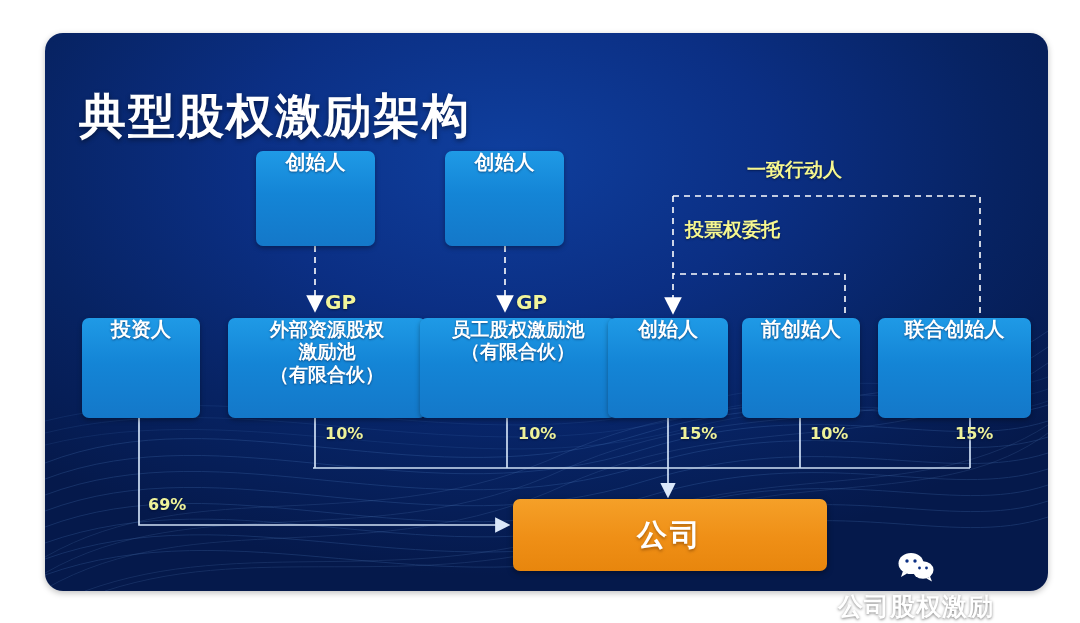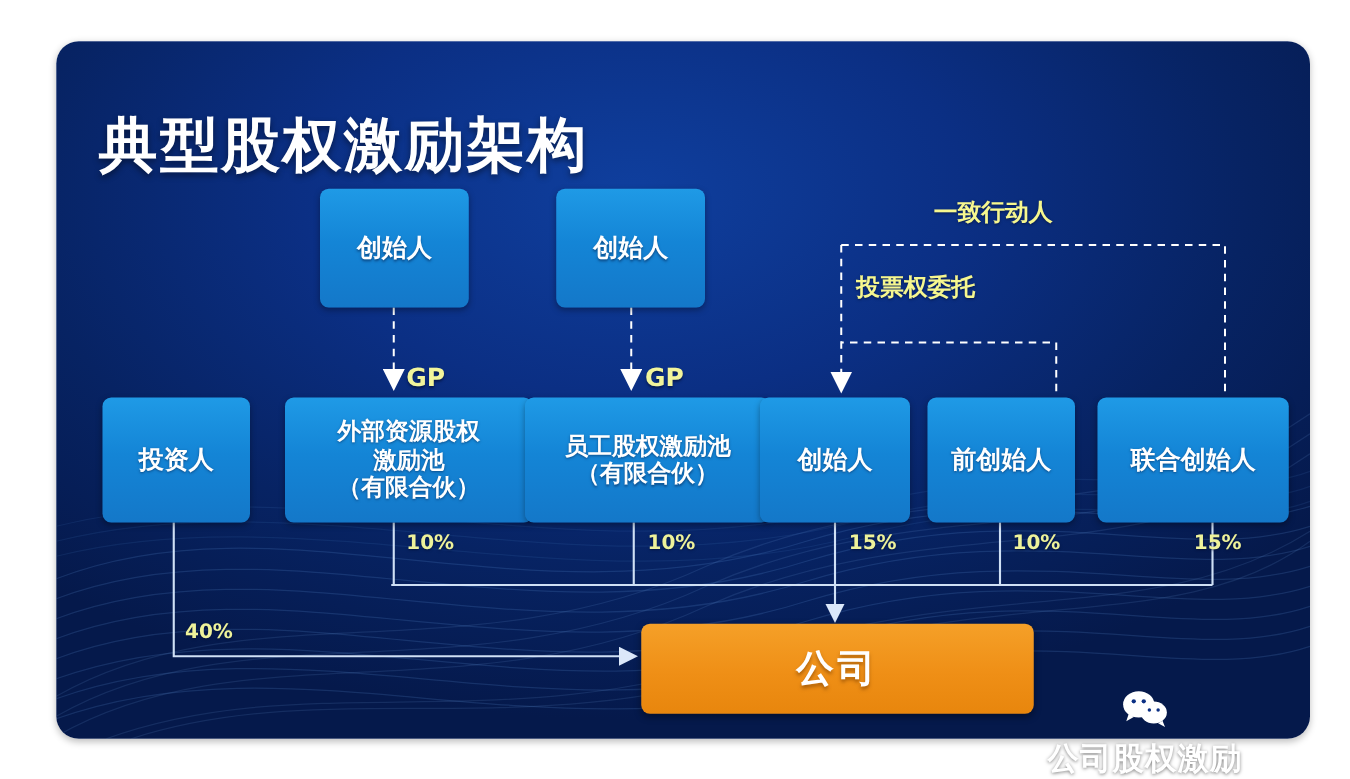--- a/index.html
+++ b/index.html
@@ -26,21 +26,21 @@
     text-shadow:0 2px 5px rgba(0,0,0,.45);
     font-family:"DejaVu Sans","Liberation Sans",sans-serif;
     padding-left:34px;
   }
 
   
   .node{
     position:absolute;border-radius:7px;
     background:linear-gradient(180deg,#1f9ae6 0%,#1485d6 45%,#1478c9 100%);
     box-shadow:0 2px 5px rgba(0,0,0,.35);
-    display:flex;align-items:center;justify-content:center;text-align:center;
+    display:flex;align-items:flex-start;justify-content:center;text-align:center;
     color:#ffffff;font-weight:bold;line-height:1.18;
     font-family:"DejaVu Sans","Liberation Sans",sans-serif;
     text-shadow:0 1px 2px rgba(0,20,60,.5);
   }
   .node .lbl{padding:0 4px;white-space:pre-line;}
 
   .node.top{width:119px;height:95px;font-size:20px;}
   .node.mid{height:100px;font-size:19px;}
   .node.mid.narrow{font-size:20px;}
 
@@ -178,21 +178,21 @@
     <div class="ann gp" style="left:471px;top:257px;">GP</div>
 
     <div class="ann note" style="left:702px;top:124px;">一致行动人</div>
     <div class="ann note" style="left:640px;top:184px;">投票权委托</div>
 
     <div class="ann pct" style="left:280px;top:391px;">10%</div>
     <div class="ann pct" style="left:473px;top:391px;">10%</div>
     <div class="ann pct" style="left:634px;top:391px;">15%</div>
     <div class="ann pct" style="left:765px;top:391px;">10%</div>
     <div class="ann pct" style="left:910px;top:391px;">15%</div>
-    <div class="ann pct" style="left:103px;top:462px;">40%</div>
+    <div class="ann pct" style="left:103px;top:462px;">69%</div>
 
   </div>
 
   <div id="company">
     <span>公司</span>
   </div>
 
   <div id="watermark">
     <svg width="36" height="30" viewBox="0 0 36 30">
       <ellipse cx="13" cy="11.5" rx="12.5" ry="10.5" fill="#ffffff"></ellipse>

